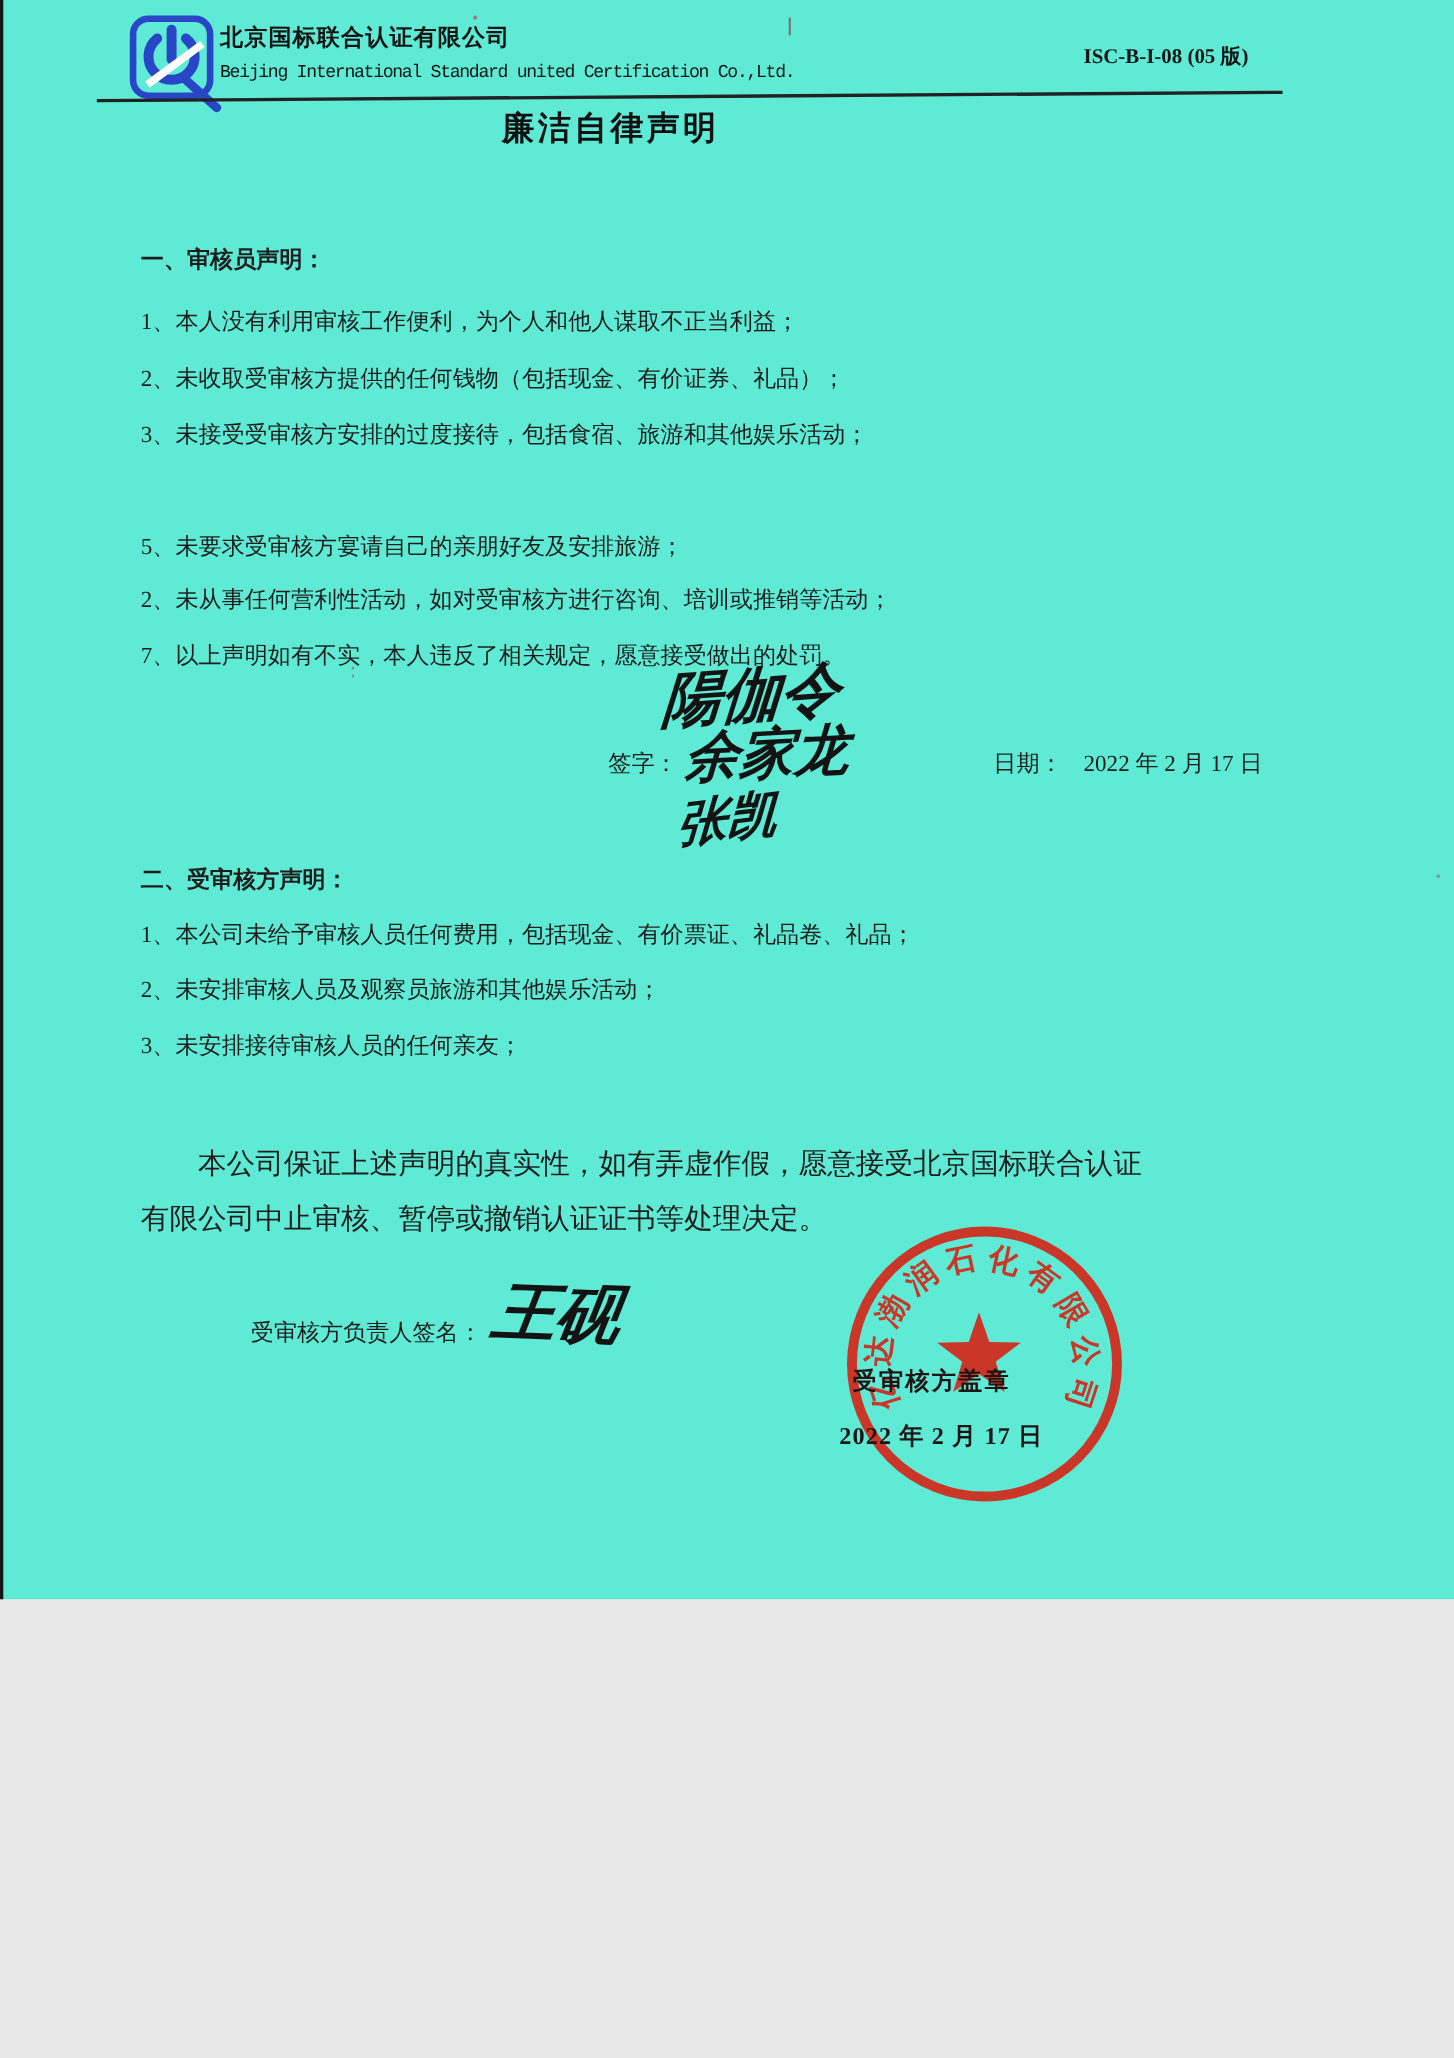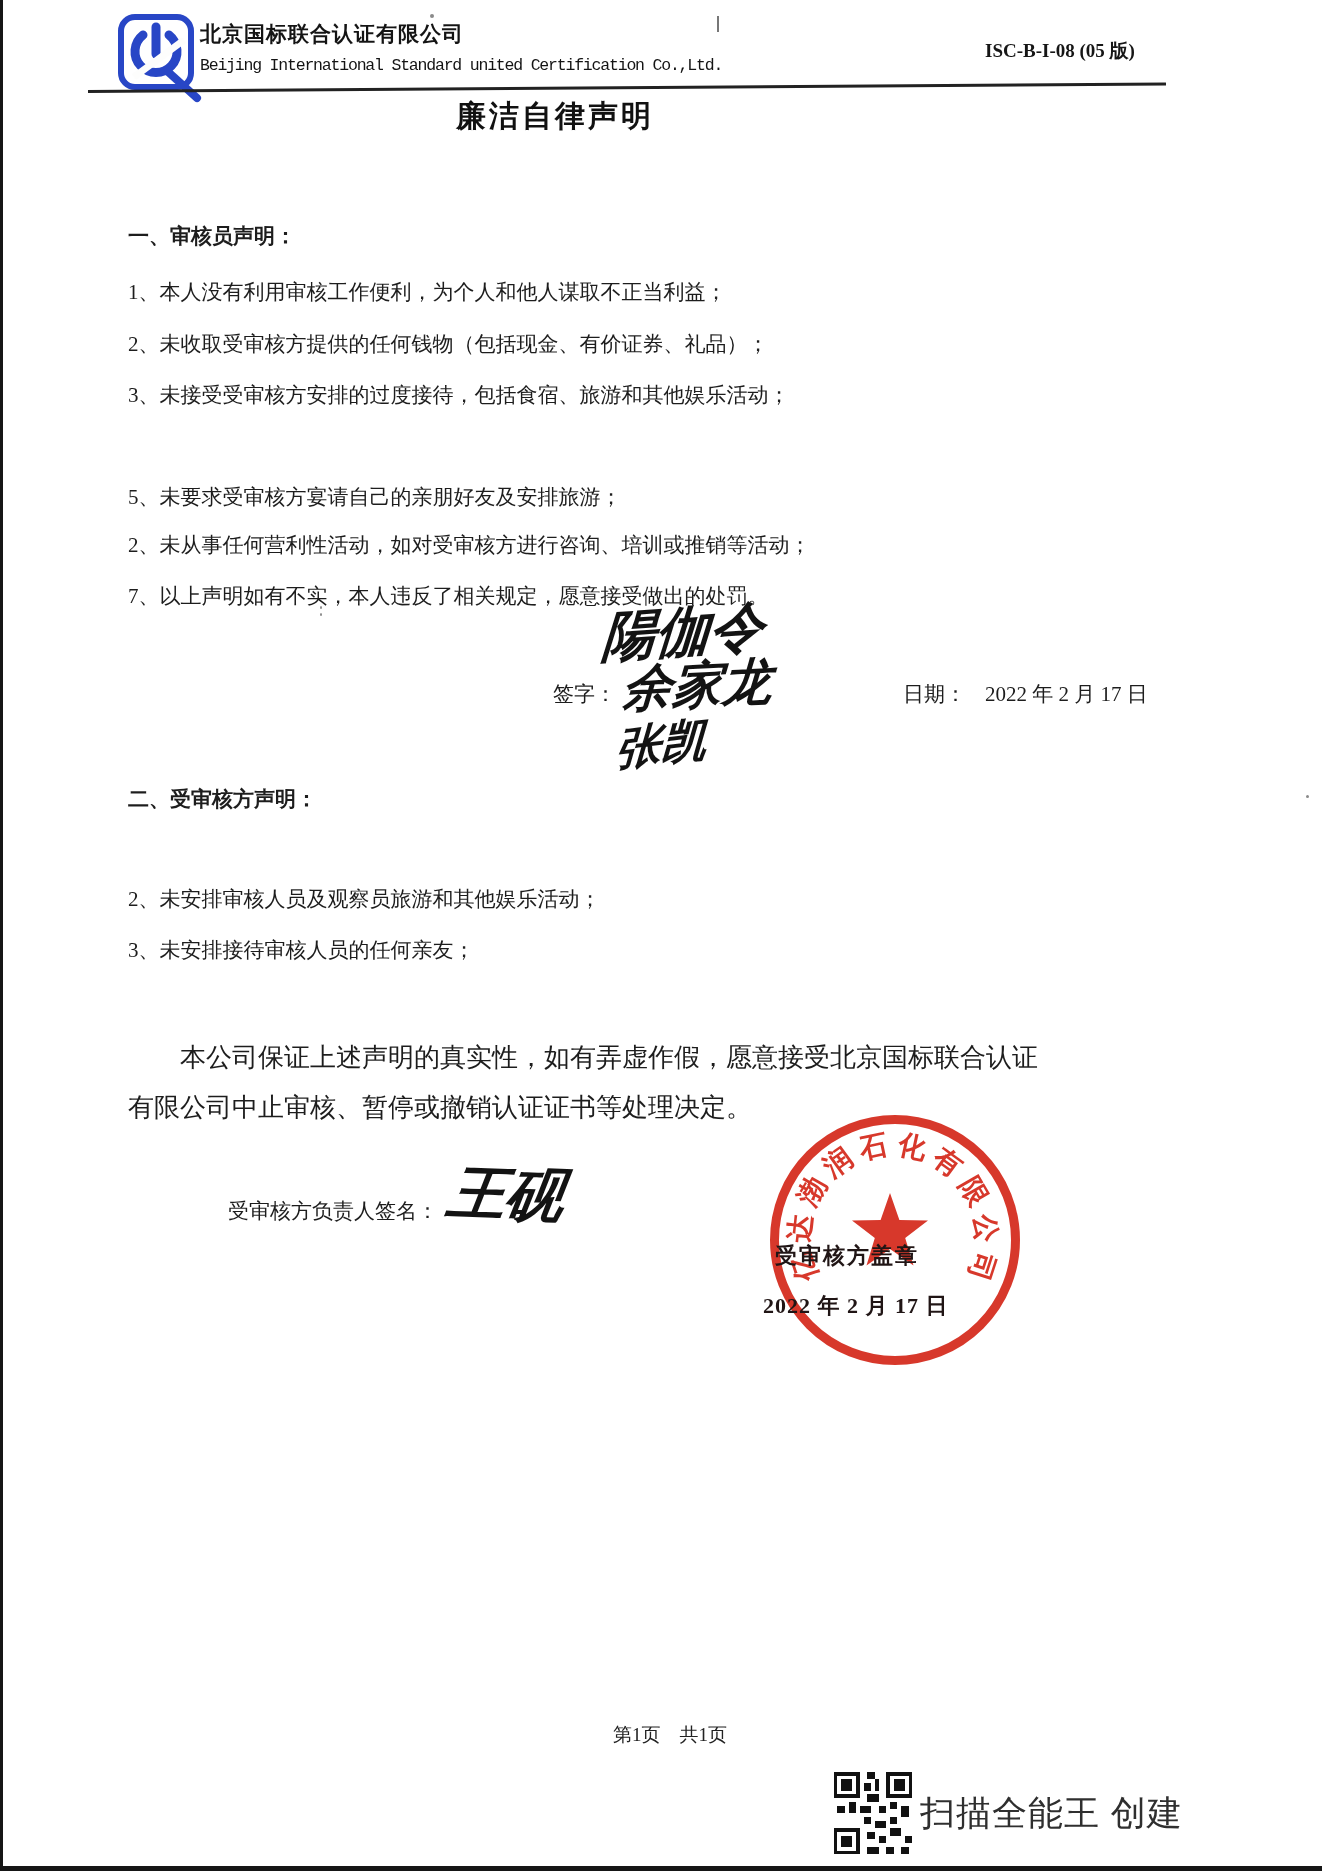--- a/index.html
+++ b/index.html
@@ -1,18 +1,18 @@
 <!DOCTYPE html>
 <html><head>
 <meta charset="utf-8">
 <style>
   html,body{margin:0;padding:0;background:#e8e8e8;}
   .page{
-    position:relative;width:1322px;height:1871px;margin:0 auto;
-    background:#ffffff;overflow:hidden;
+    position:relative;width:1322px;height:1454px;margin:0 auto;
+    background:#5eead4;overflow:hidden;
     font-family:"Liberation Serif","DejaVu Serif",serif;color:#1c1c1c;
   }
   .abs{position:absolute;}
   .edge-left{left:0;top:0;width:3px;height:1871px;background:#161616;}
   .edge-bottom{left:0;top:1866px;width:1322px;height:5px;background:#161616;}
   .company-cn{font-size:21px;font-weight:600;letter-spacing:1px;color:#141414;white-space:nowrap;}
   .company-en{font-family:"Liberation Mono","DejaVu Sans Mono",monospace;font-size:16.5px;letter-spacing:-1.2px;color:#141414;white-space:nowrap;}
   .doc-code{font-size:19px;font-weight:600;color:#161616;white-space:nowrap;}
   .header-line{left:88px;top:90px;width:1078px;height:2.5px;background:#222;transform:rotate(-0.4deg);transform-origin:left center;}
   .doc-title{left:380px;top:96px;width:350px;text-align:center;font-size:30px;font-weight:700;letter-spacing:3px;color:#111;
@@ -69,20 +69,21 @@
   <div class="abs body-line" style="top:582px;">7、以上声明如有不实，本人违反了相关规定，愿意接受做出的处罚。</div>
 
   <div class="abs handwriting" style="left:602px;top:596px;font-size:54px;transform:rotate(-4deg) skewX(-8deg);">陽伽令</div>
   <div class="abs sign-label" style="left:553px;top:680px;">签字：</div>
   <div class="abs handwriting" style="left:622px;top:652px;font-size:50px;transform:rotate(-3deg) skewX(-6deg);">余家龙</div>
   <div class="abs handwriting" style="left:615px;top:714px;font-size:46px;transform:rotate(-7deg) skewX(-10deg);">张凯</div>
   <div class="abs sign-label" style="left:903px;top:680px;">日期：</div>
   <div class="abs sign-label" style="left:985px;top:680px;">2022 年 2 月 17 日</div>
 
   <div class="abs body-line sec-heading" style="top:785px;">二、受审核方声明：</div>
+  <div class="abs body-line" style="top:835px;">1、本公司未给予审核人员任何费用，包括现金、有价票证、礼品卷、礼品；</div>
   <div class="abs body-line" style="top:885px;">2、未安排审核人员及观察员旅游和其他娱乐活动；</div>
   <div class="abs body-line" style="top:936px;">3、未安排接待审核人员的任何亲友；</div>
   <div class="abs pledge">本公司保证上述声明的真实性，如有弄虚作假，愿意接受北京国标联合认证有限公司中止审核、暂停或撤销认证证书等处理决定。</div>
 
   <div class="abs sign-label" style="left:228px;top:1197px;">受审核方负责人签名：</div>
   <div class="abs handwriting" style="left:448px;top:1156px;font-size:58px;transform:rotate(2deg) skewX(-6deg);">王砚</div>
 
   <div class="abs stamp">
     <div class="stamp-ring"></div>
     <div style="position:absolute;left:7px;top:7px;width:232px;height:232px;">

